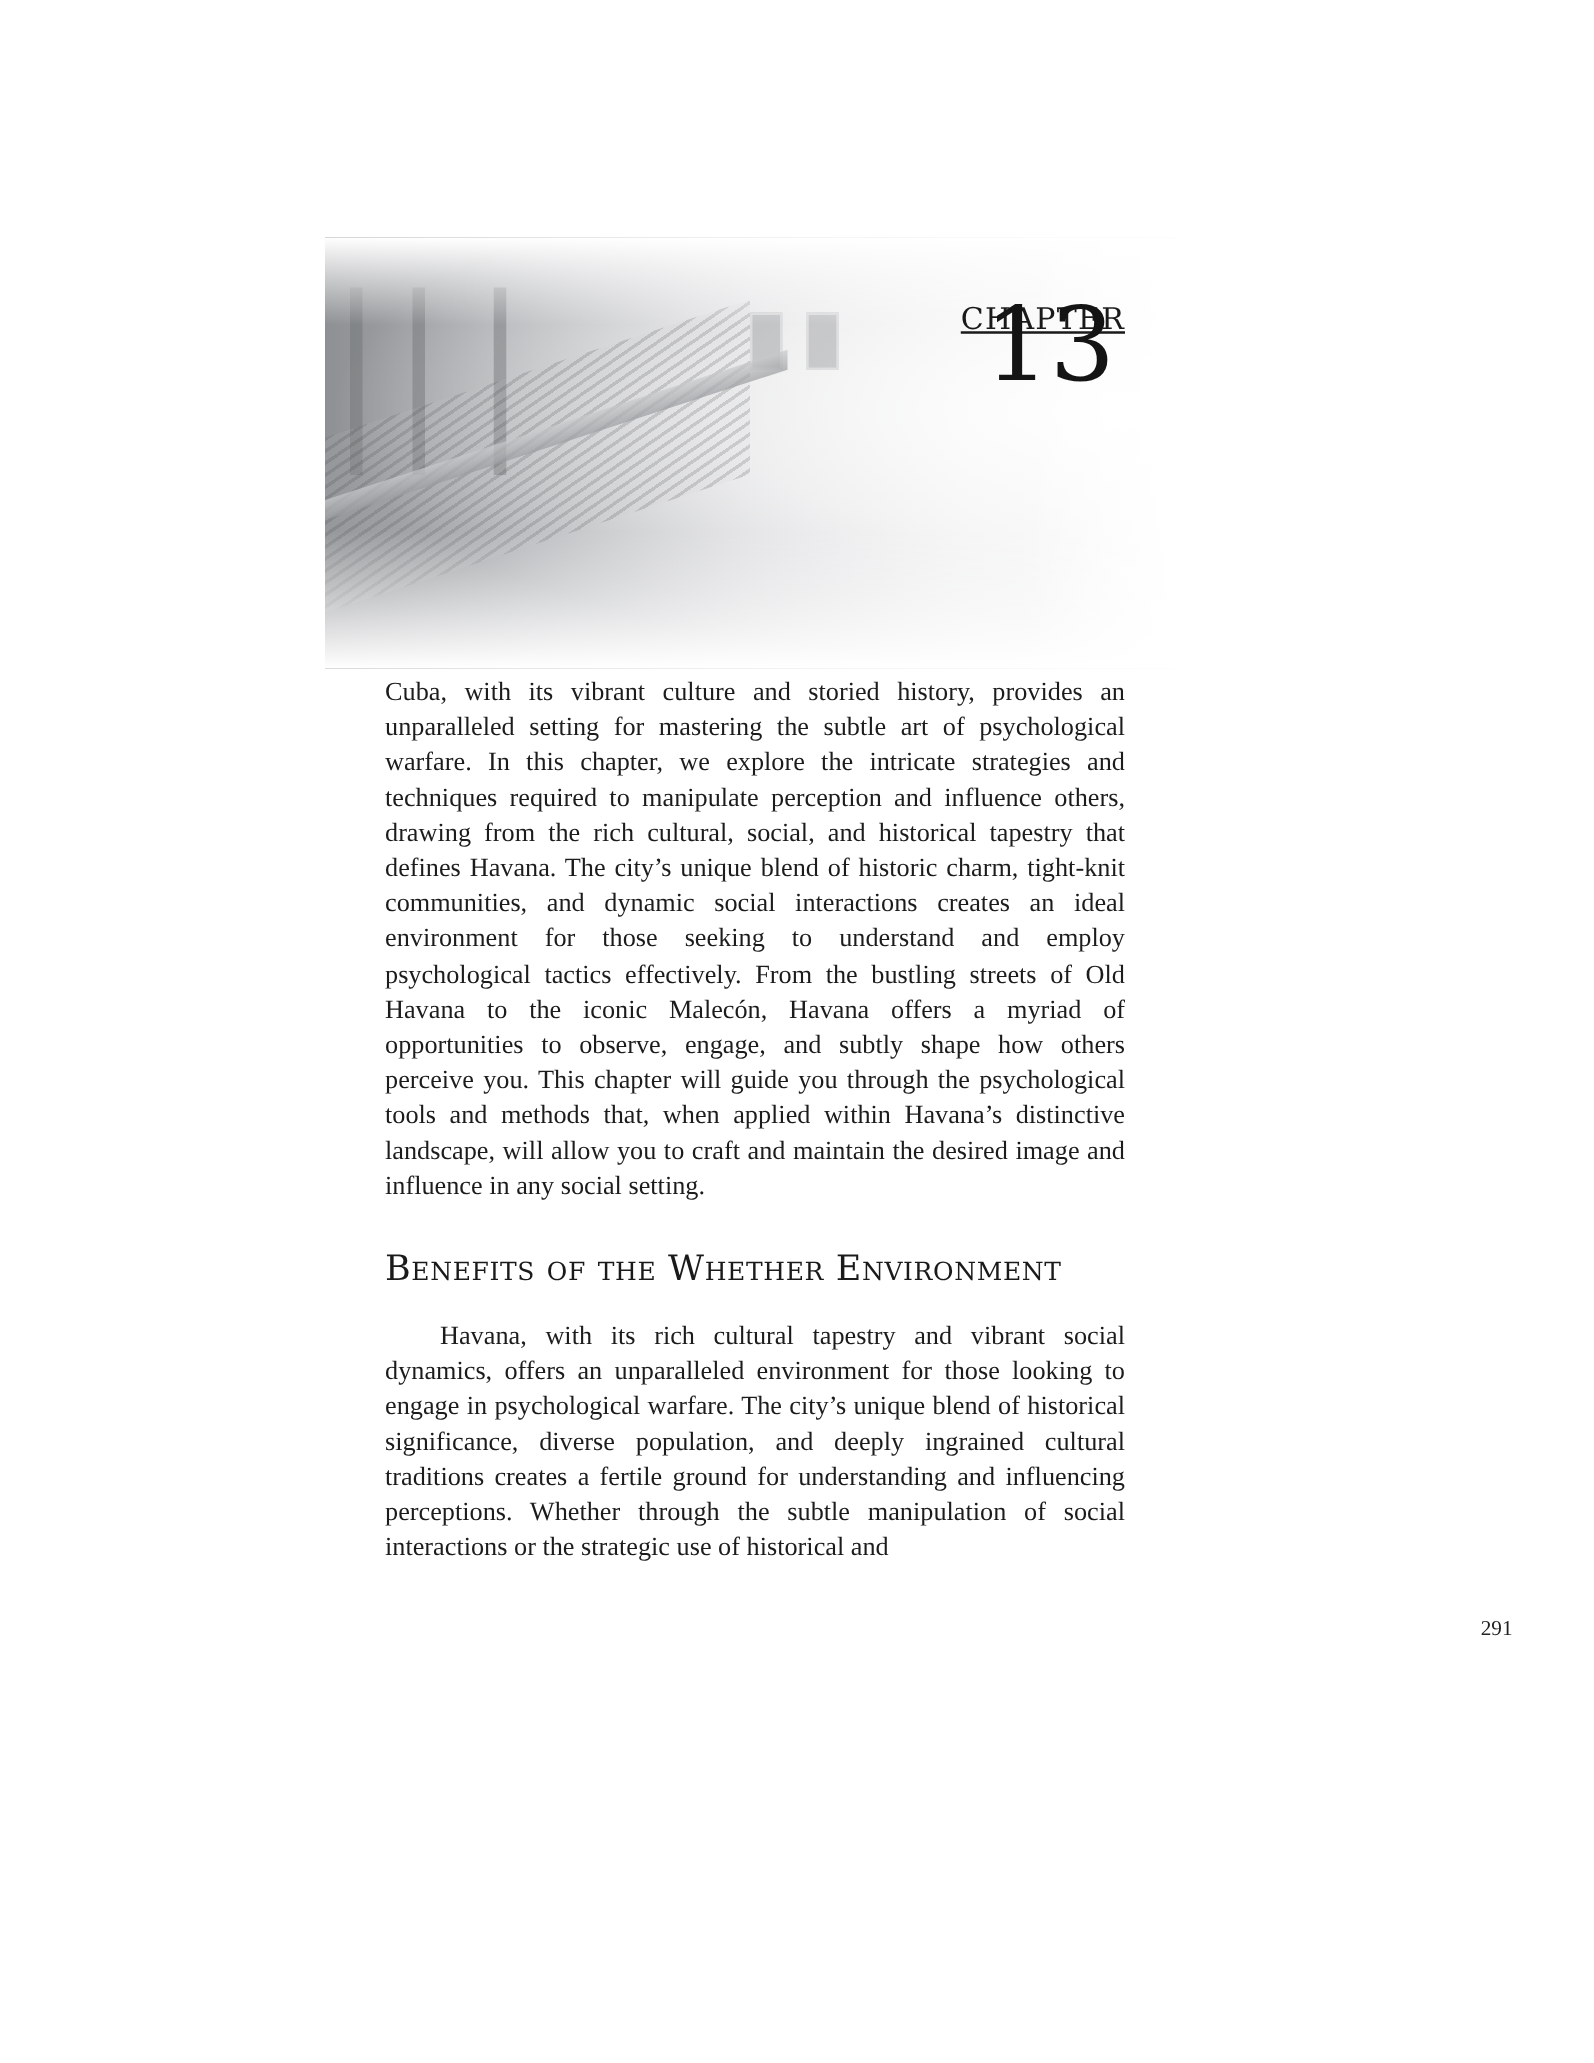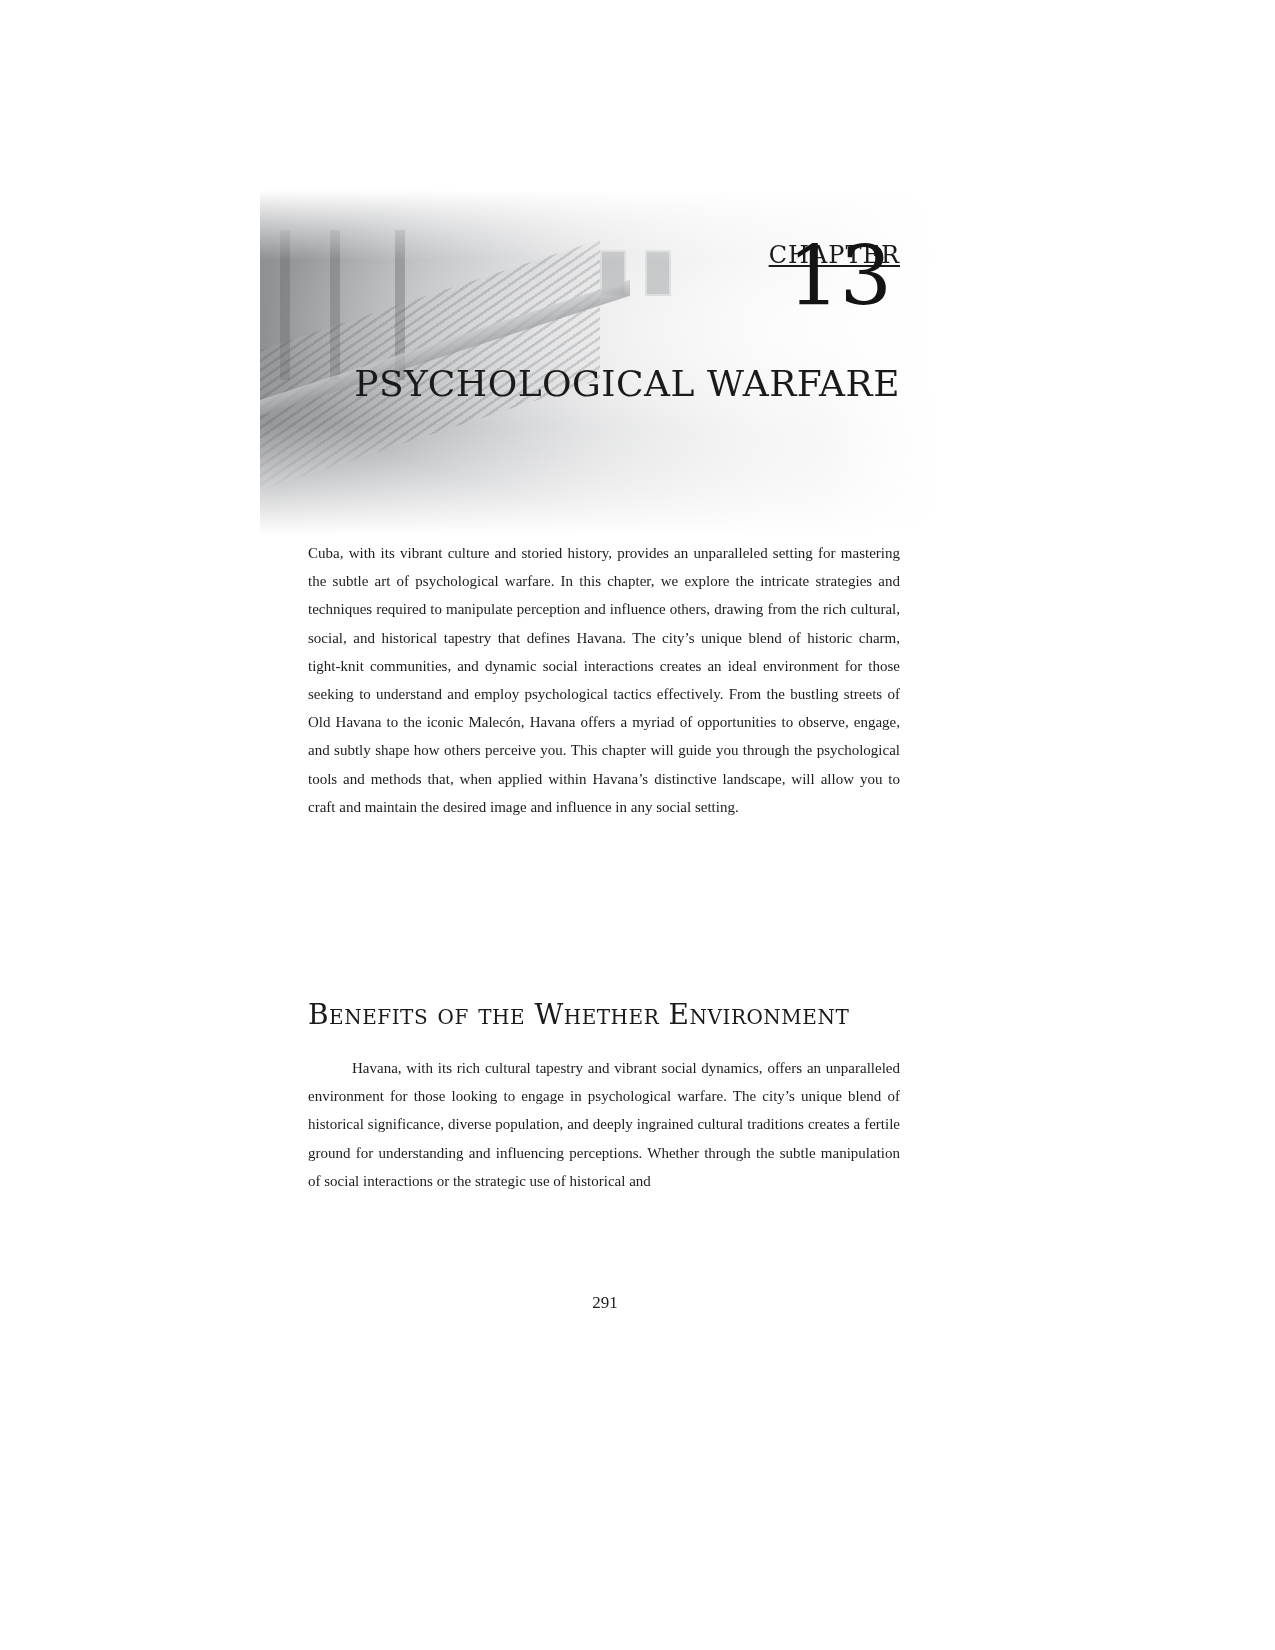--- a/index.html
+++ b/index.html
@@ -26,46 +26,45 @@
     transform: skewY(-18deg); transform-origin: left top; opacity: 0.8;
   }
   .header-image .pillar { position:absolute; top:40px; width:10px; height:150px; background: rgba(110,112,116,0.45); }
   .header-image .window { position:absolute; width:26px; height:46px; background: rgba(120,122,126,0.35);
     box-shadow: inset 0 0 0 2px rgba(255,255,255,0.4); }
 
   .chapter-label { position:absolute; right: 375px; top: 241px; font-family: "DejaVu Serif", serif; font-size: 24px; letter-spacing: 1px; color:#1a1a1a;text-decoration:underline; }
   .chapter-number { position:absolute; right: 383px; top: 236px; font-family: "DejaVu Serif", serif; font-size: 82px; line-height: 1; color:#141414; }
   .chapter-title { position:absolute; right: 375px; top: 362px; text-align:right; font-family: "DejaVu Serif", serif; font-size: 36px; line-height: 44px; letter-spacing: 0.5px; color:#1a1a1a; }
 
-  .body-text { position:absolute; left: 308px; width: 592px; font-size: 15px; line-height: 28.2px; text-align: justify; color:#1c1c1c; }
+  .body-text { position:absolute; left: 308px; width: 592px; font-size: 21px; line-height: 28.2px; text-align: justify; color:#1c1c1c; }
   .intro { top: 539px; }
   .section-heading { position:absolute; left: 308px; width: 592px; top: 998px; font-family: "DejaVu Serif", serif; font-size: 28px; font-variant: small-caps; letter-spacing: 0.5px; color:#1a1a1a; white-space: nowrap; }
   .section-body { top: 1054px; text-indent: 44px; }
-  .page-number { position:absolute; left: 0; width: 1210px; top: 1293px; text-align:center; font-size: 17px; color:#222; }
+  .page-number { position:absolute; left: 0; width: 1210px; top: 1293px; text-align:right; font-size: 17px; color:#222; }
 </style>
 </head>
 <body>
 
 <div class="header-image">
   <div class="pillar" style="left:20px"></div>
   <div class="pillar" style="left:70px"></div>
   <div class="pillar" style="left:135px"></div>
   <div class="window" style="left:340px; top:60px"></div>
   <div class="window" style="left:385px; top:60px"></div>
   <div class="pool-deck"></div>
   <div class="pool-edge"></div>
   <div class="fade-top"></div>
   <div class="fade-right"></div>
   <div class="fade-bottom"></div>
 </div>
 
 <div class="chapter-label">CHAPTER</div>
 <div class="chapter-number">13</div>
 <div class="chapter-title">
-  <div>PSYCHOLOGICAL WARFARE</div>
 </div>
 
 <p class="body-text intro" style="margin:0">Cuba, with its vibrant culture and storied history, provides an unparalleled setting for mastering the subtle art of psychological warfare. In this chapter, we explore the intricate strategies and techniques required to manipulate perception and influence others, drawing from the rich cultural, social, and historical tapestry that defines Havana. The city’s unique blend of historic charm, tight-knit communities, and dynamic social interactions creates an ideal environment for those seeking to understand and employ psychological tactics effectively. From the bustling streets of Old Havana to the iconic Malecón, Havana offers a myriad of opportunities to observe, engage, and subtly shape how others perceive you. This chapter will guide you through the psychological tools and methods that, when applied within Havana’s distinctive landscape, will allow you to craft and maintain the desired image and influence in any social setting.</p>
 
 <h2 class="section-heading" style="margin:0; font-weight:normal">Benefits of the Whether Environment</h2>
 
 <p class="body-text section-body" style="margin:0">Havana, with its rich cultural tapestry and vibrant social dynamics, offers an unparalleled environment for those looking to engage in psychological warfare. The city’s unique blend of historical significance, diverse population, and deeply ingrained cultural traditions creates a fertile ground for understanding and influencing perceptions. Whether through the subtle manipulation of social interactions or the strategic use of historical and</p>
 
 <div class="page-number">291</div>
 

